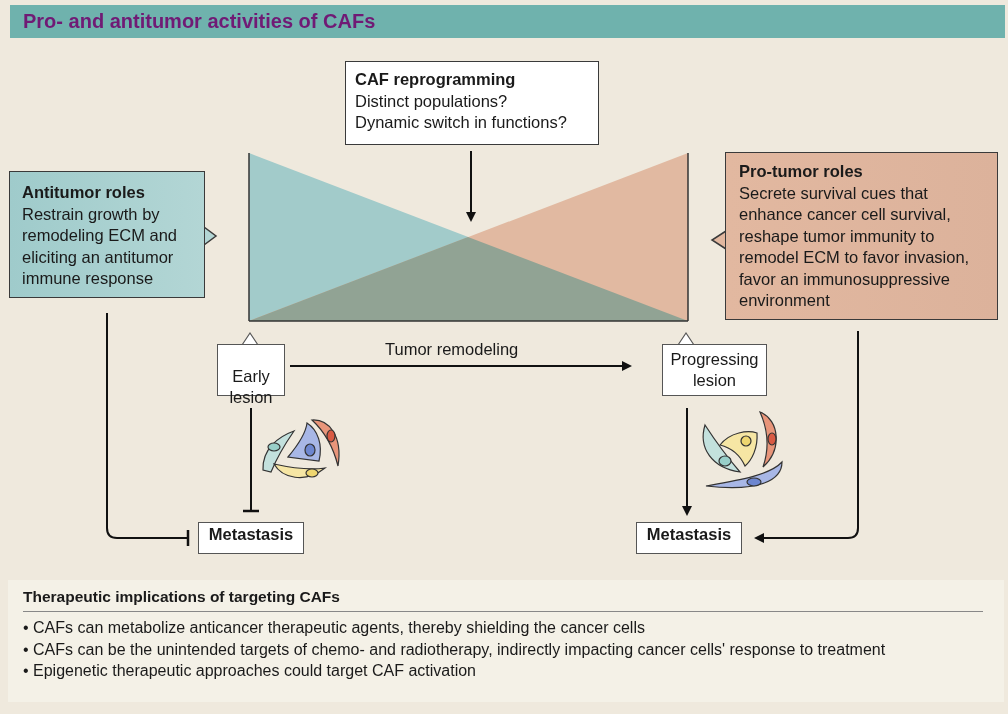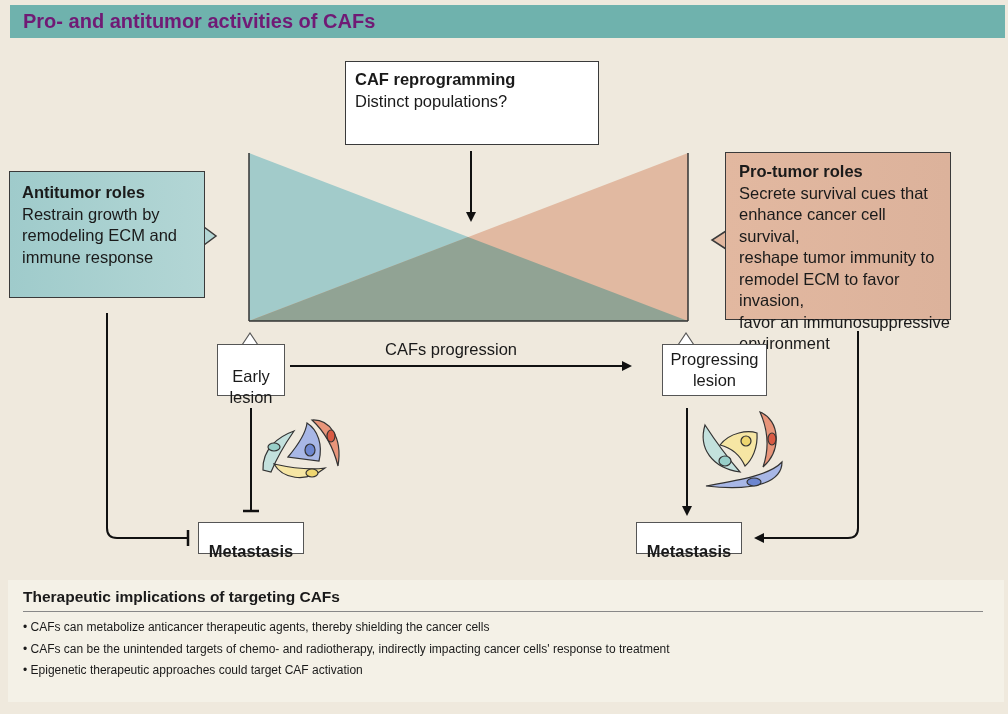--- a/index.html
+++ b/index.html
@@ -18,41 +18,41 @@
     color: #701a75; font-size: 20px; font-weight: bold;
   }
   .box {
     position: absolute; box-sizing: border-box;
     border: 1.5px solid #3a3a3a; font-size: 16.5px; line-height: 21.5px;
   }
   .box .ttl { font-weight: bold; display: block; }
   .box .ln { display: block; }
   #reprog { left: 345px; top: 61px; width: 254px; height: 84px; background: #ffffff; padding: 7px 0 0 9px; }
   #anti { left: 9px; top: 171px; width: 196px; height: 127px; background: linear-gradient(90deg,#9fcbcb,#b3d6d5); padding: 10px 0 0 12px; }
-  #pro { left: 725px; top: 152px; width: 226px; height: 168px; background: linear-gradient(90deg,#e2b8a0,#dcb29b); padding: 8px 0 0 13px; }
+  #pro { left: 725px; top: 152px; width: 273px; height: 168px; background: linear-gradient(90deg,#e2b8a0,#dcb29b); padding: 8px 0 0 13px; }
   .small {
     position: absolute; box-sizing: border-box; background: #ffffff;
     border: 1.2px solid #555; font-size: 16.5px; line-height: 21px; text-align: center;
   }
   #early { left: 217px; top: 344px; width: 68px; height: 52px; padding-top: 21px; }
   #prog { left: 662px; top: 344px; width: 105px; height: 52px; padding-top: 4px; }
   .meta {
     position: absolute; box-sizing: border-box; background: #ffffff;
-    border: 1.2px solid #555; font-size: 16.5px; font-weight: bold; text-align: center; padding-top: 19px;
+    border: 1.2px solid #555; font-size: 16.5px; font-weight: bold; text-align: center; padding-top: 2px;
   }
   #meta1 { left: 198px; top: 522px; width: 106px; height: 32px; }
   #meta2 { left: 636px; top: 522px; width: 106px; height: 32px; }
   .label-tp { position: absolute; left: 385px; top: 340px; font-size: 16.5px; }
   .therapy {
     position: absolute; left: 8px; top: 580px; width: 996px; height: 122px;
     background: #f4f1e7; box-sizing: border-box; padding: 8px 0 0 15px;
   }
   .therapy .th-title { font-weight: bold; font-size: 15.5px; display: block; }
   .therapy .rule { height: 1px; background: #888; width: 960px; margin: 5px 0 5px 0; }
-  .therapy .bullet { display: block; font-size: 12px; line-height: 21.5px; }
+  .therapy .bullet { display: block; font-size: 16px; line-height: 21.5px; }
   svg.overlay { position: absolute; left: 0; top: 0; }
 </style>
 </head>
 <body>
 
 <div class="banner">
   <span>Pro- and antitumor activities of CAFs</span>
 </div>
 
 <svg class="overlay" width="1008" height="714">
@@ -105,45 +105,47 @@
     <path d="M760,412 C780,420 782,450 763,467 C770,447 768,430 760,412 Z" fill="#e8957a"></path>
     <ellipse cx="772" cy="439" rx="4" ry="6" fill="#d95a44"></ellipse>
     <path d="M706,486 C740,480 770,475 782,462 C782,480 760,492 706,486 Z" fill="#a8b7e6"></path>
     <ellipse cx="754" cy="482" rx="7" ry="4" fill="#6d86cf"></ellipse>
   </g>
 </svg>
 
 <div class="box" id="reprog">
   <span class="ttl">CAF reprogramming</span>
   <span class="ln">Distinct populations?</span>
+  <span class="ln">Dynamic switch in functions?</span>
 </div>
 
 <div class="box" id="anti">
   <span class="ttl">Antitumor roles</span>
   <span class="ln">Restrain growth by</span>
   <span class="ln">remodeling ECM and</span>
+  <span class="ln">eliciting an antitumor</span>
   <span class="ln">immune response</span>
 </div>
 
 <div class="box" id="pro">
   <span class="ttl">Pro-tumor roles</span>
   <span class="ln">Secrete survival cues that</span>
   <span class="ln">enhance cancer cell survival,</span>
   <span class="ln">reshape tumor immunity to</span>
   <span class="ln">remodel ECM to favor invasion,</span>
   <span class="ln">favor an immunosuppressive</span>
   <span class="ln">environment</span>
 </div>
 
 <div class="small" id="early">
   <div>Early</div>
   <div>lesion</div>
 </div>
 
-<div class="label-tp">CAFs progression</div>
+<div class="label-tp">Tumor remodeling</div>
 
 <div class="small" id="prog">
   <div>Progressing</div>
   <div>lesion</div>
 </div>
 
 <div class="meta" id="meta1">Metastasis</div>
 <div class="meta" id="meta2">Metastasis</div>
 
 <div class="therapy">

